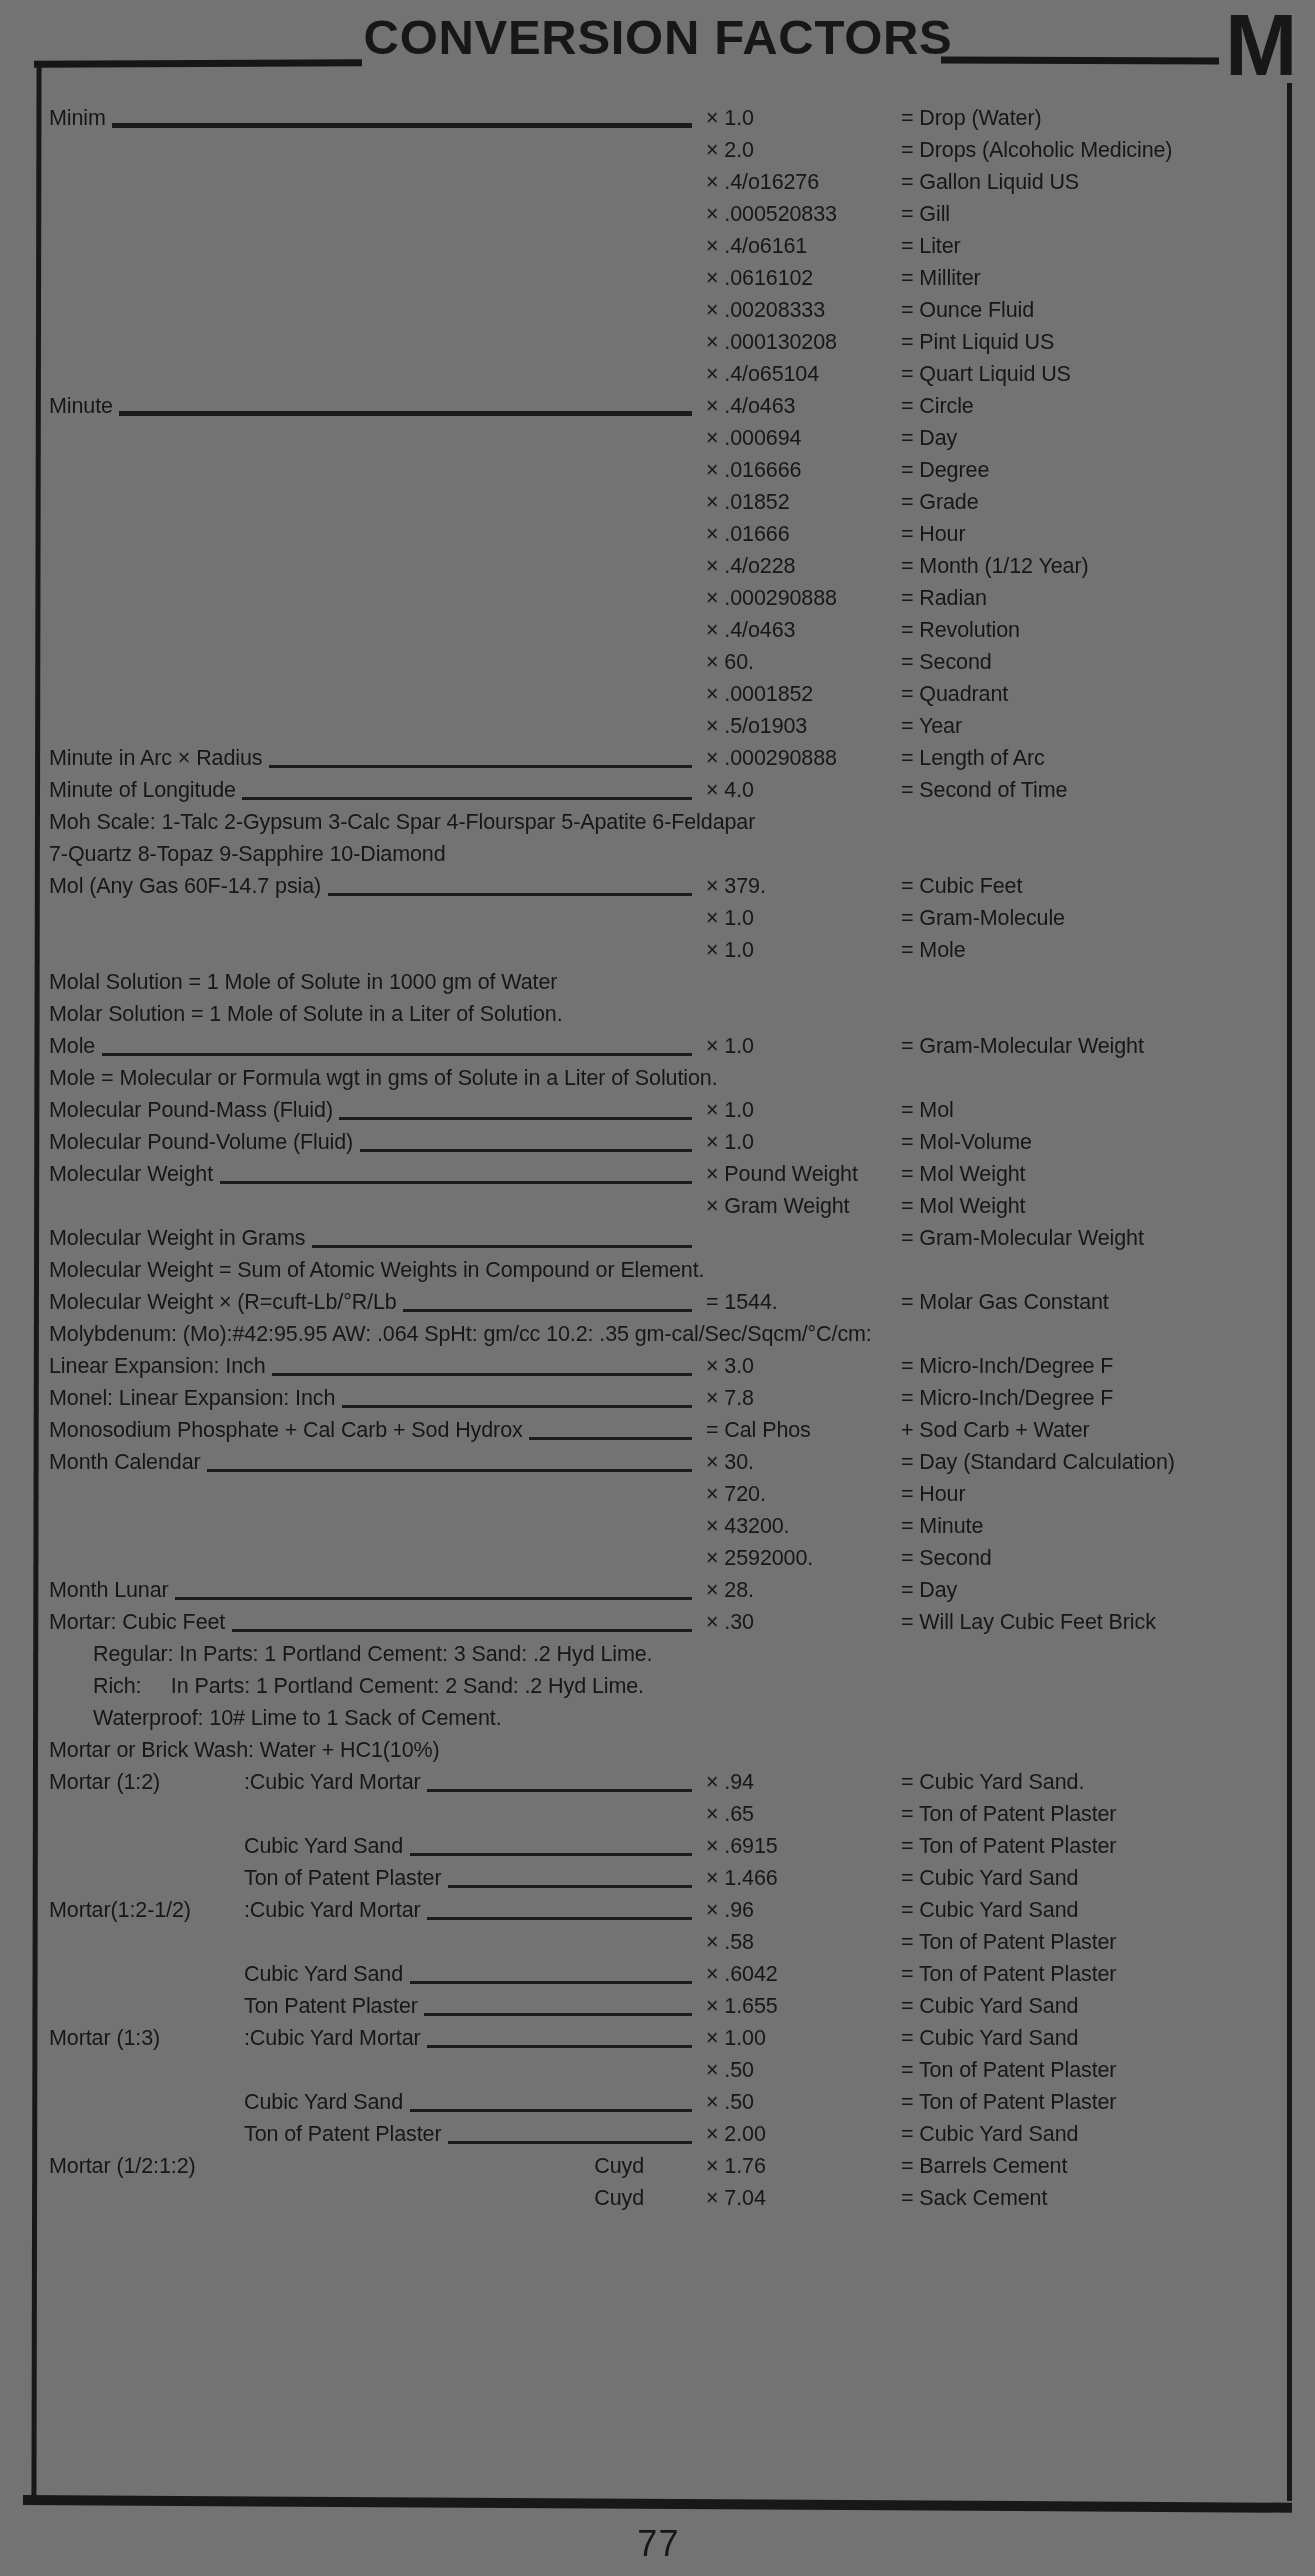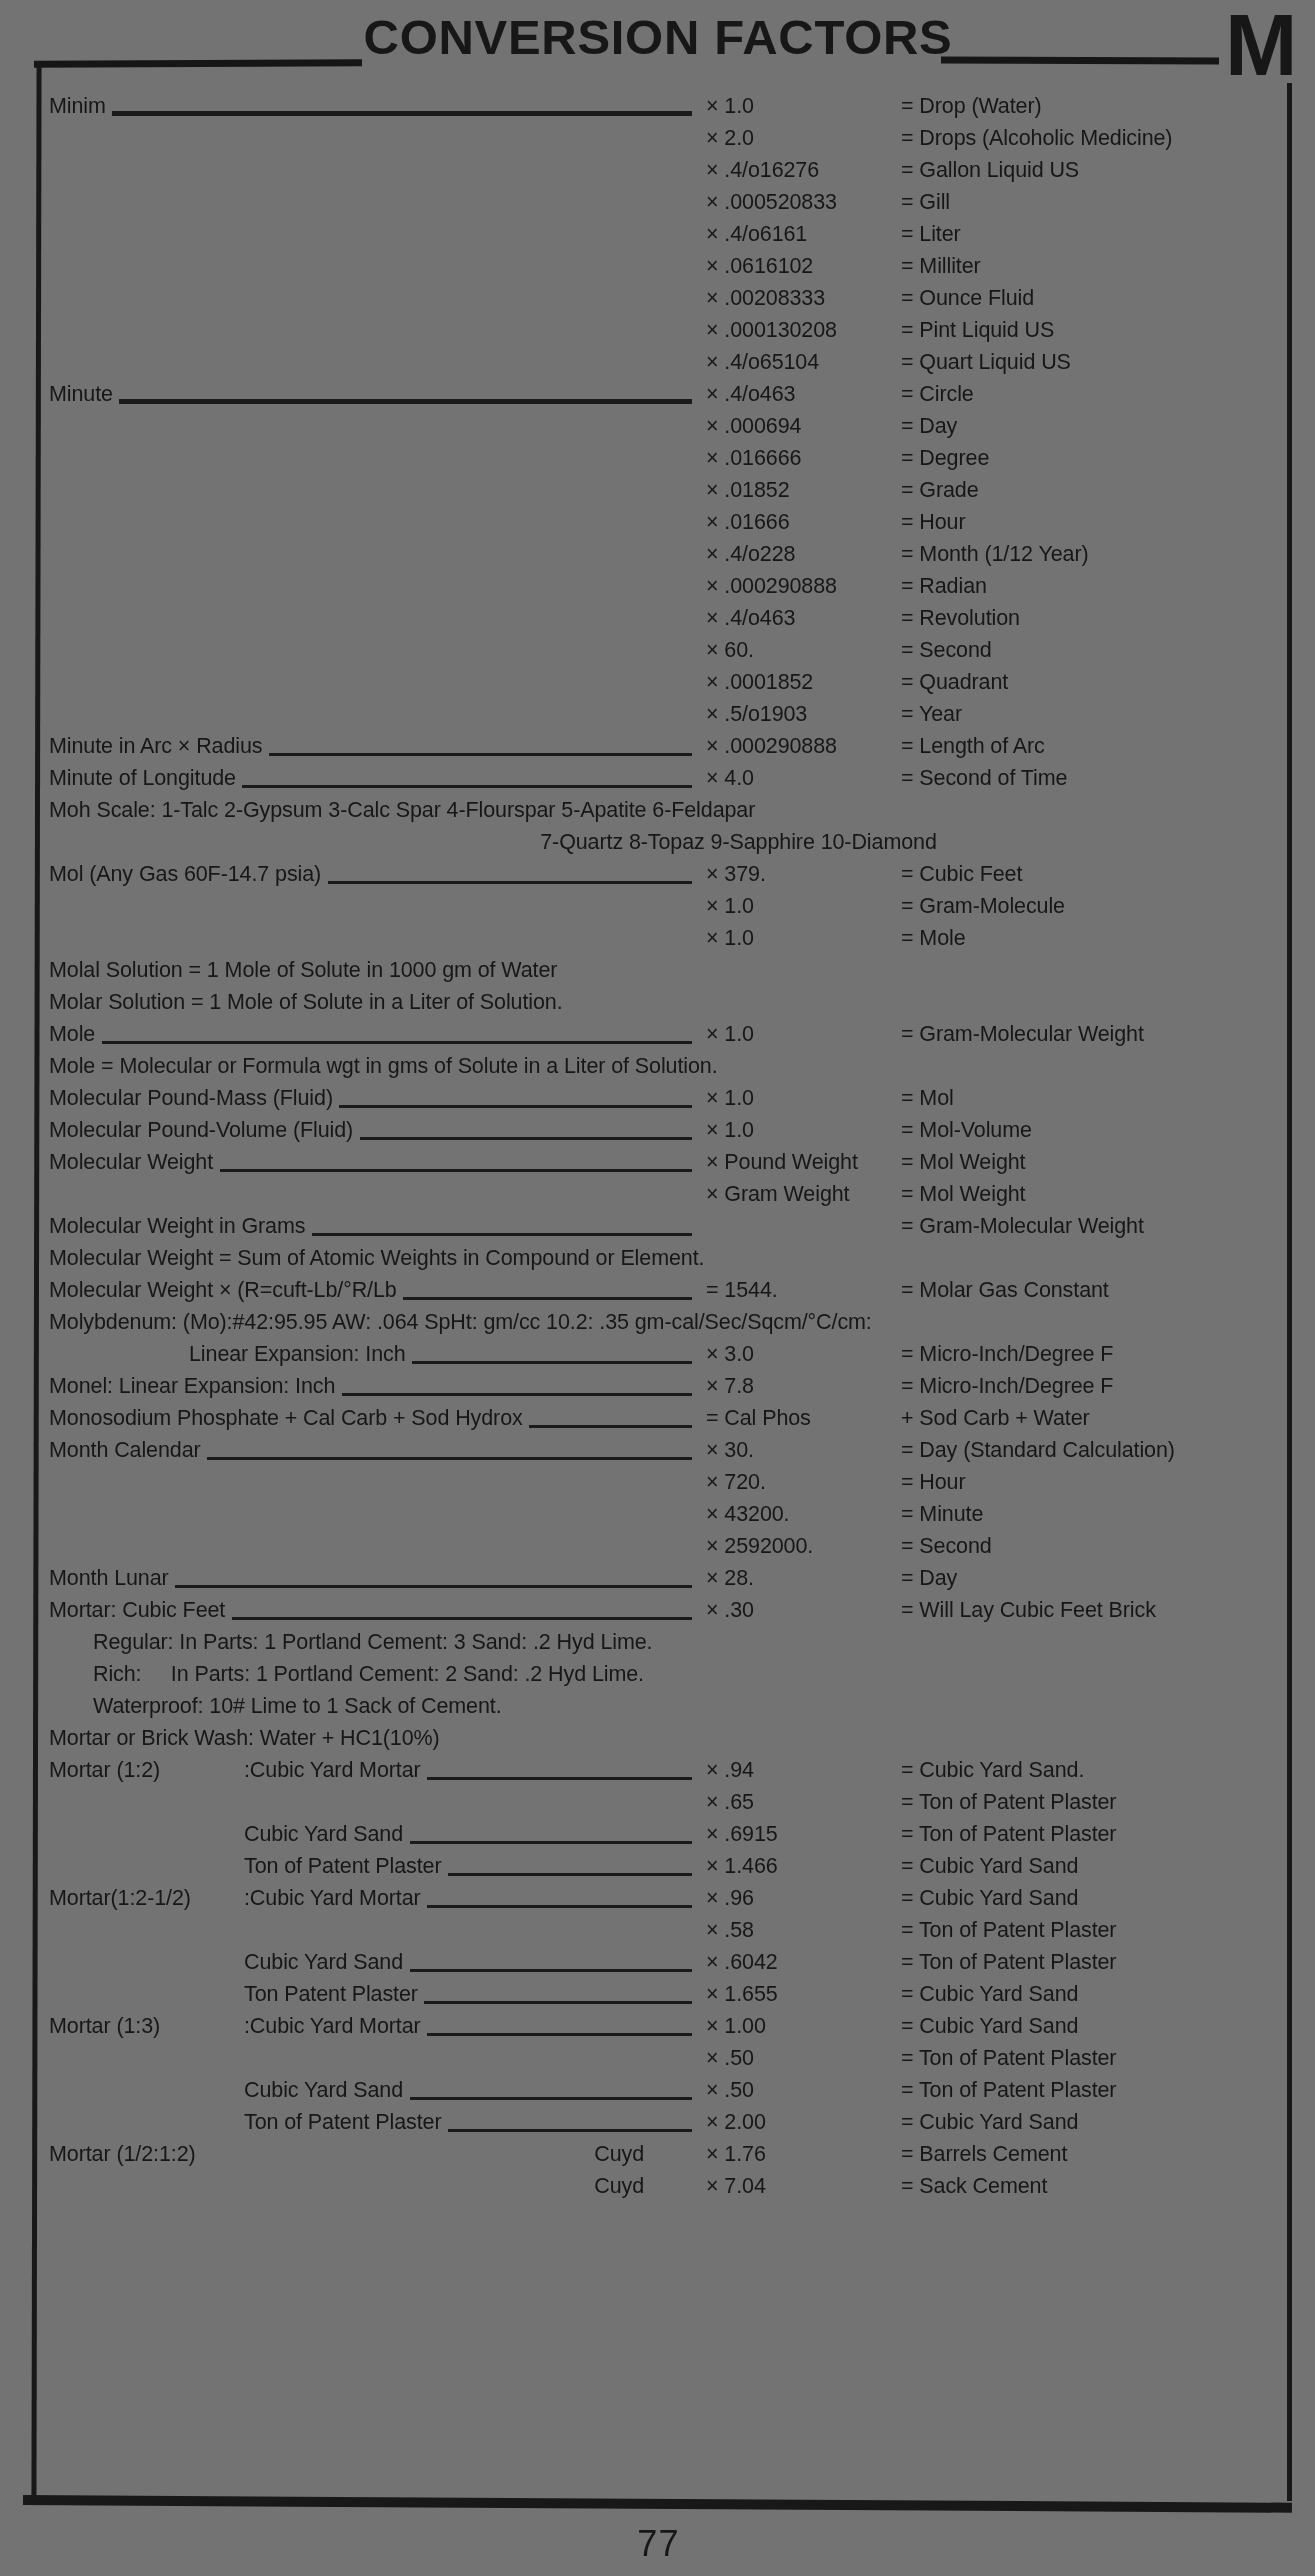--- a/index.html
+++ b/index.html
@@ -22,39 +22,39 @@
   .section-letter{
     position:absolute;top:1.3px;left:1225px;
     font-size:87px;font-weight:bold;line-height:1;letter-spacing:-1.3px;
   }
   
   .border{position:absolute;background:#181818;}
   .border-left{left:34px;top:62px;width:4.6px;height:2440px;transform:rotate(0.12deg);}
   .border-right{left:1287px;top:83px;width:4.6px;height:2418px;}
   .border-bottom{left:23.4px;top:2495px;width:1269px;height:9.8px;transform:rotate(0.35deg);transform-origin:left center;}
   
-  .rows{position:absolute;left:49px;top:90px;width:1239px;}
+  .rows{position:absolute;left:49px;top:102px;width:1239px;}
   .row{
     display:grid;grid-template-columns:657px 195px 1fr;
     height:32px;line-height:32px;
     font-size:21.5px;letter-spacing:-0.1px;white-space:pre;
   }
   .row.full{grid-template-columns:1fr;}
   .c-label{display:flex;position:relative;overflow:visible;}
   .c-label .lab{flex:0 0 auto;}
   .c-label .pre{flex:0 0 195px;}
   .leader{
     flex:1 1 auto;align-self:flex-end;height:0;
     border-bottom:3.9px solid #1b1b1b;
     margin:0 14.3px 5.9px 6.5px;min-width:19.5px;
   }
   .leader.bold{border-bottom-width:5.9px;}
   .mid{margin-left:auto;margin-right:62px;}
   .ind1{margin-left:44px;}
-  .ind2{margin-left:140px;text-align:center;}
+  .ind2{}
   
   .page-number{
     position:absolute;top:2523px;left:626px;width:65px;
     text-align:center;font-size:36px;letter-spacing:1.3px;
   }
 </style>
 </head>
 <body>
 
 <div class="page">

